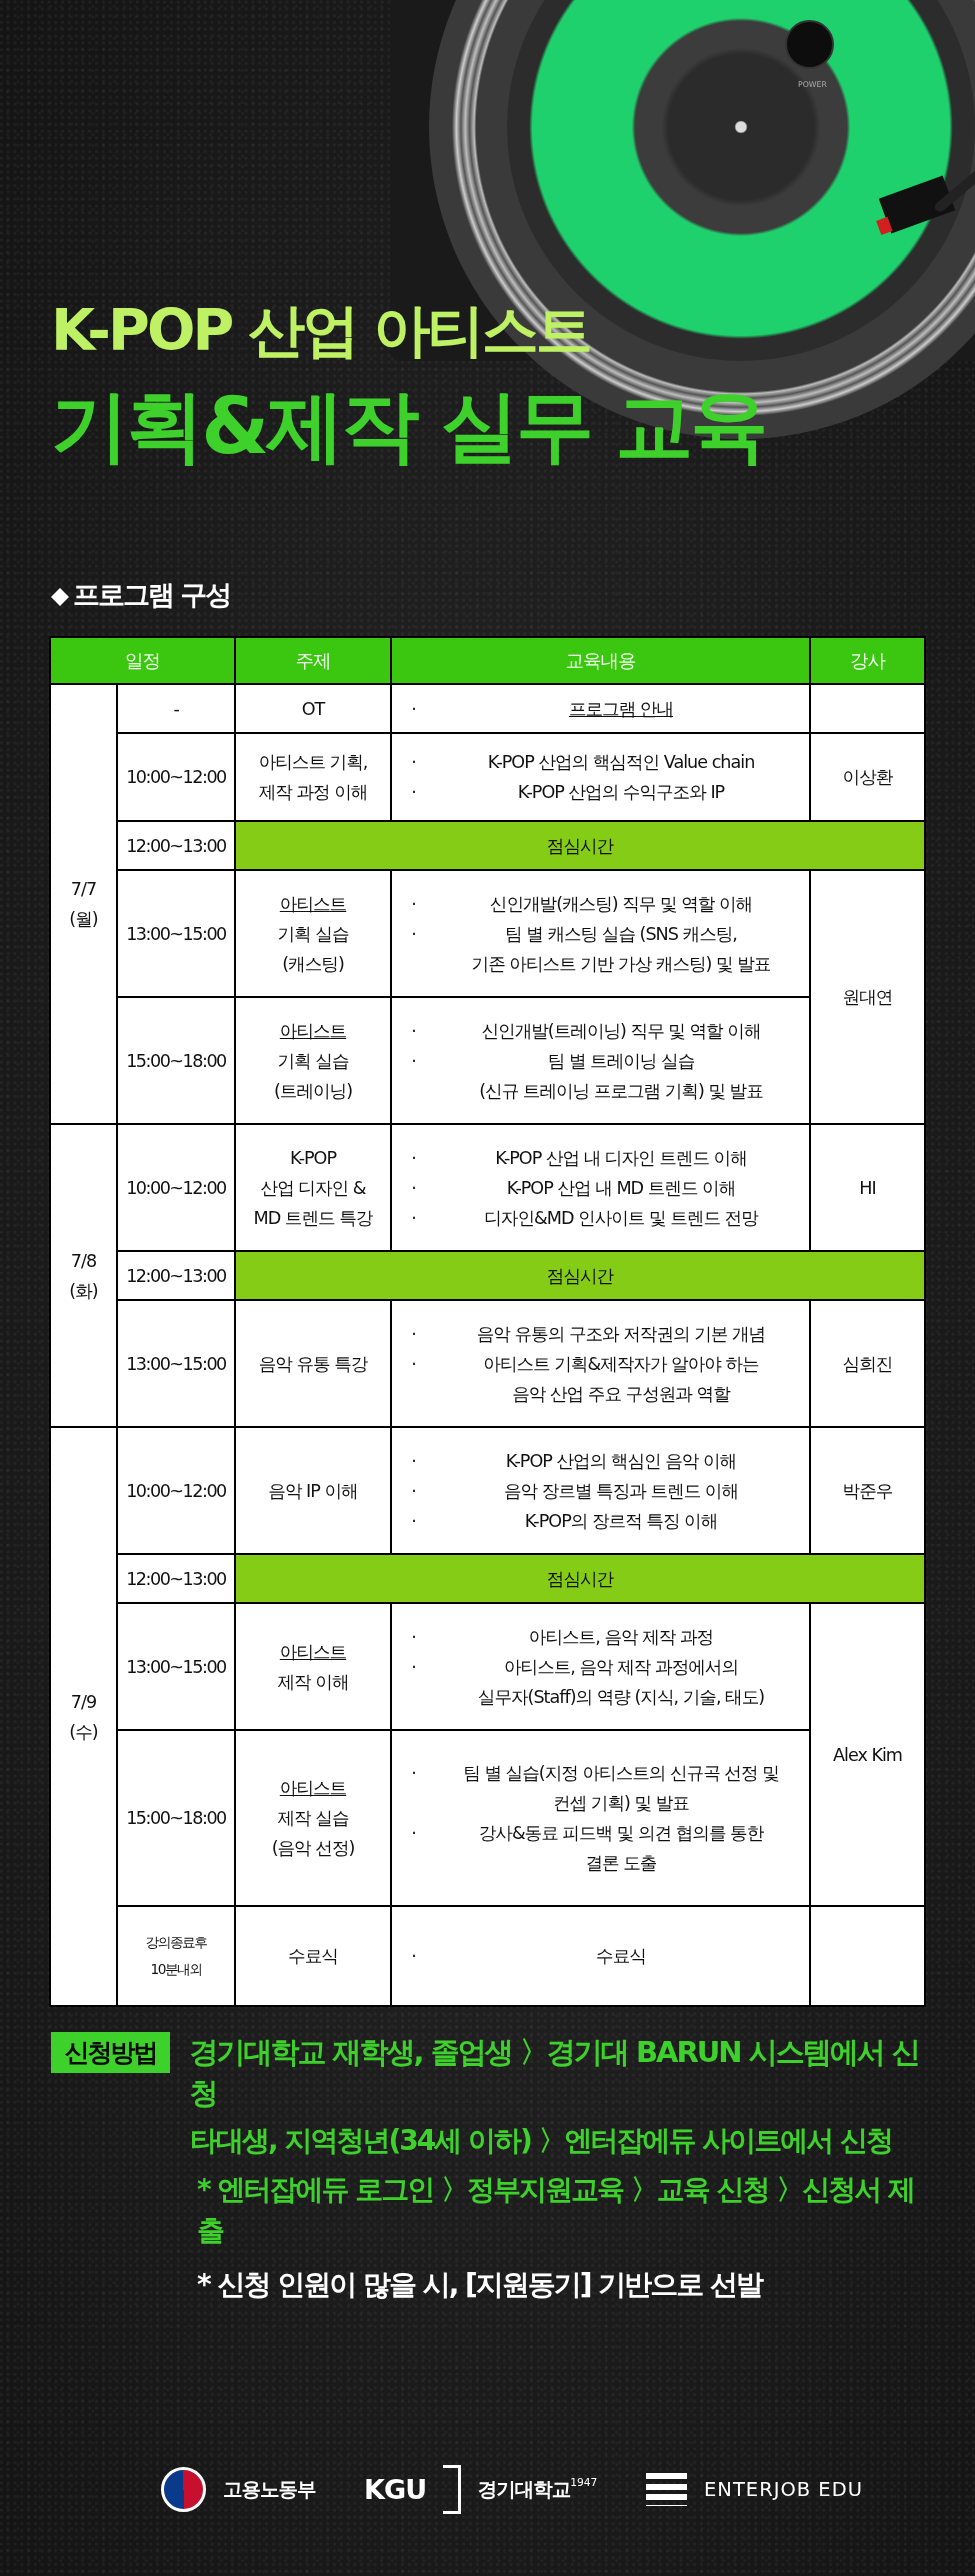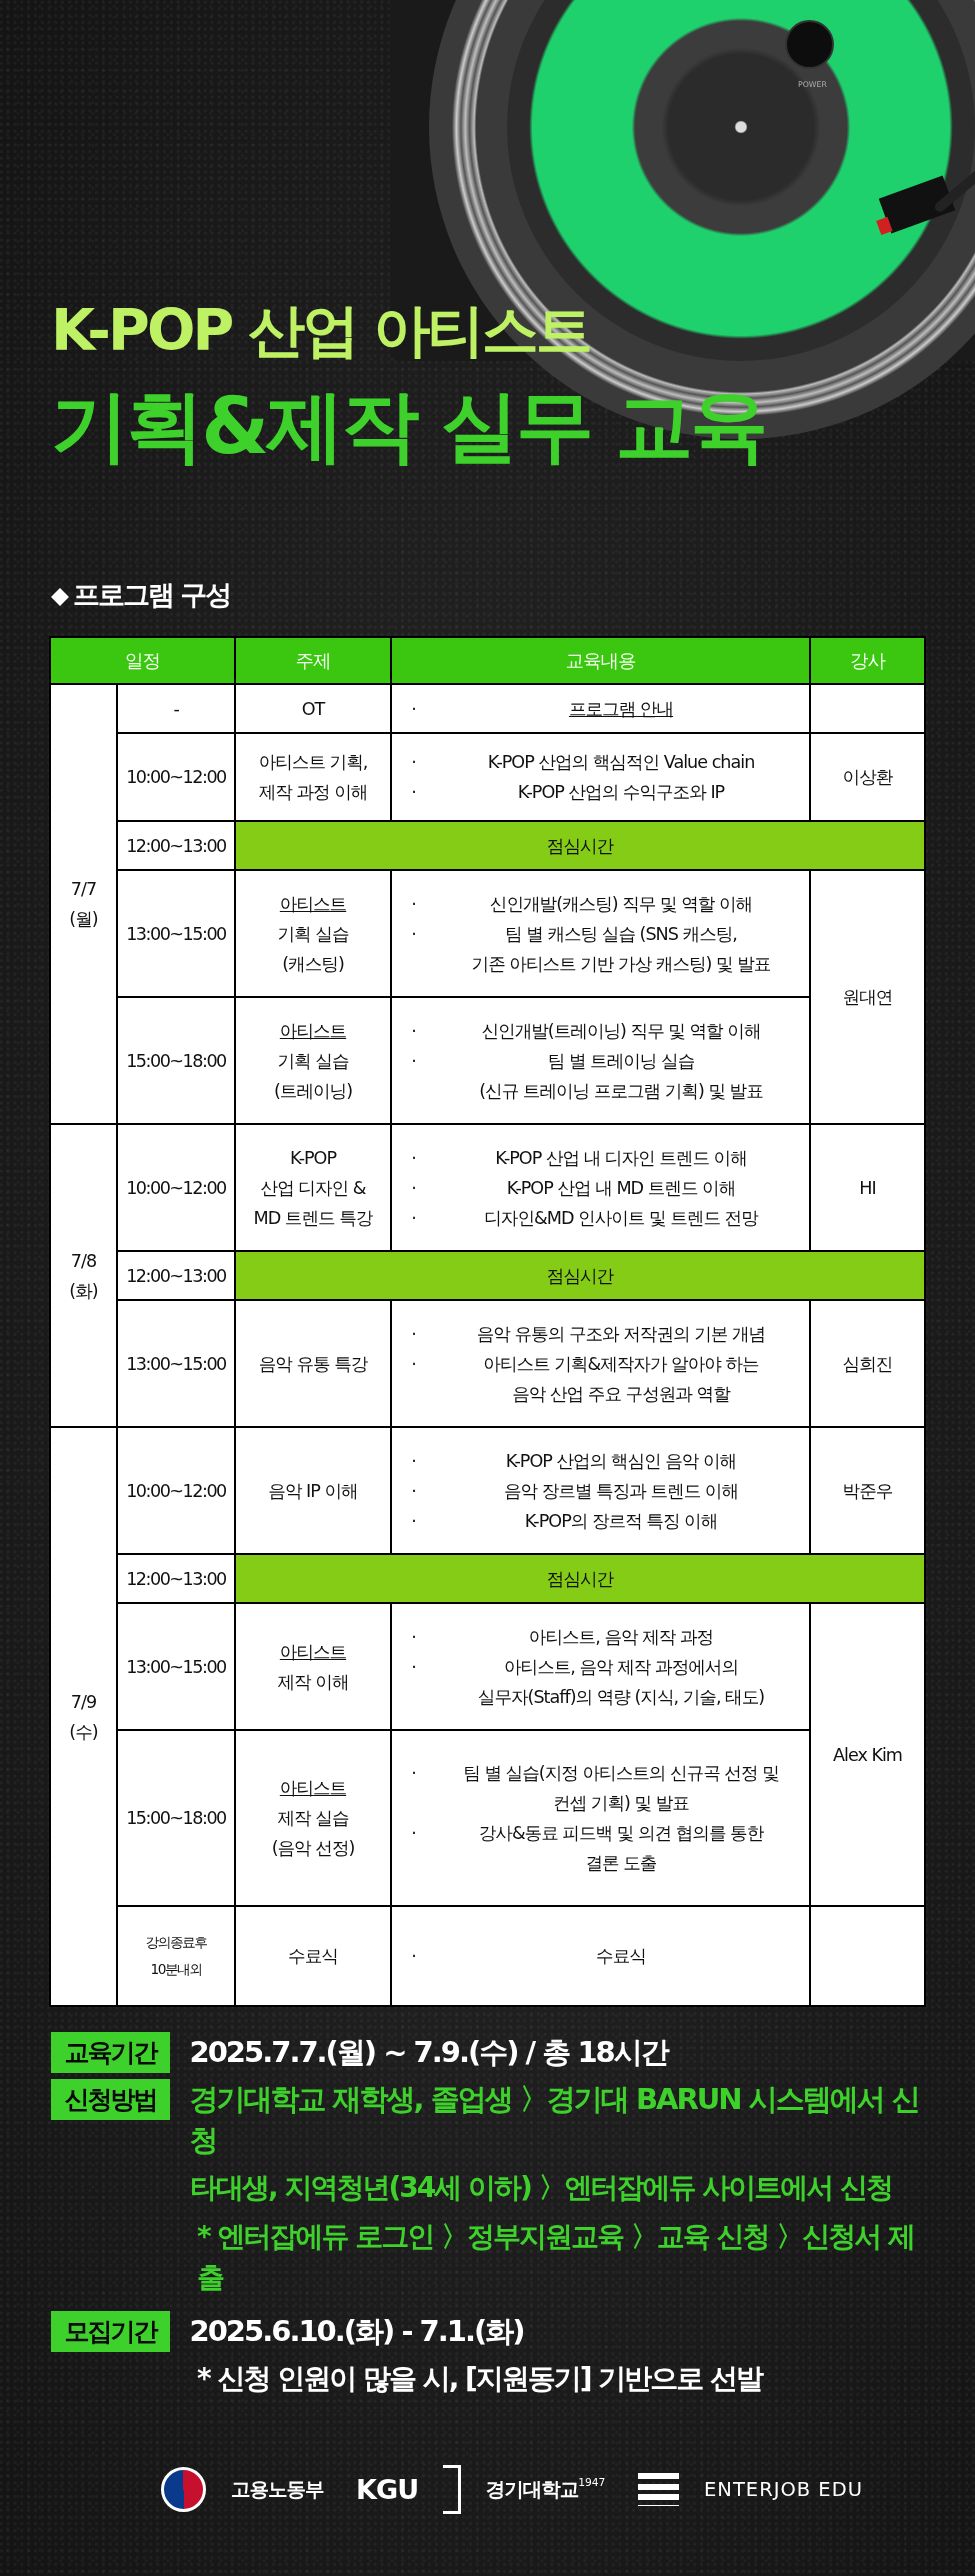--- a/index.html
+++ b/index.html
@@ -67,21 +67,21 @@
 
   .info { position: absolute; left: 51px; top: 2032px; width: 878px; }
   .info-row { display: flex; align-items: flex-start; margin-bottom: 5.9px; }
   .badge { background: #3ed12c; color: #0b0b0b; font-weight: bold; font-size: 25px; letter-spacing: -2px; height: 41px; line-height: 41px; padding: 0 7.8px; width: 119px; text-align:center; flex:none; }
   .info-text { margin-left: 19.5px; font-size: 29px; font-weight: bold; letter-spacing: -2px; line-height: 41px; }
   .white { color: #fff; }
   .green { color: #3ed12c; }
   .info-sub { margin-left: 139px; margin-top: 3.9px; margin-bottom: 7.8px; font-size: 28px; font-weight: bold; letter-spacing: -2px; line-height: 41px; }
 
   .logos { position: absolute; left: 161px; top: 2460px; width: 702px; height: 59px; display: flex; align-items: center; justify-content: space-between; }
-  .logo { display: flex; align-items: center; gap: 25px; color: #fff; }
+  .logo { display: flex; align-items: center; gap: 17px; color: #fff; }
   .moel-mark { width: 45px; height: 45px; border-radius: 50%; background: conic-gradient(#c6102e 0 50%, #0a3a8c 50% 100%); border: 3.9px solid #fff; }
   .logo-text-ko { font-size: 19.5px; font-weight: bold; letter-spacing: -1px; }
   .kgu-mark { font-size: 27px; font-weight: bold; letter-spacing: -1px; }
   .kgu-door { width: 17.6px; height: 49px; border: 3.9px solid #fff; border-left: none; }
   .kgu-name { display: flex; flex-direction: row; }
   .kgu-year { font-size: 10.7px; }
   .ej-mark { width: 41px; height: 33px; background: repeating-linear-gradient(#fff 0 5.9px, transparent 5.9px 10.7px); }
   .ej-text { font-size: 19.5px; letter-spacing: 1px; }
 </style>
 </head>
@@ -322,33 +322,25 @@
             <span class="txt">수료식</span>
           </div>
       </td>
       <td></td>
     </tr>
   </tbody>
 </table>
 
 <div class="info">
   <div class="info-row">
-    <span class="badge">교육기간</span>
-    <span class="info-text white">2025.7.7.(월) ~ 7.9.(수) / 총 18시간</span>
-  </div>
-  <div class="info-row">
     <span class="badge">신청방법</span>
     <span class="info-text green">경기대학교 재학생, 졸업생 〉경기대 BARUN 시스템에서 신청</span>
   </div>
   <div class="info-sub green">타대생, 지역청년(34세 이하) 〉엔터잡에듀 사이트에서 신청</div>
   <div class="info-sub green" style="margin-left:146px;margin-bottom:13.7px">* 엔터잡에듀 로그인 〉정부지원교육 〉교육 신청 〉신청서 제출</div>
-  <div class="info-row">
-    <span class="badge">모집기간</span>
-    <span class="info-text white">2025.6.10.(화) - 7.1.(화)</span>
-  </div>
   <div class="info-sub white" style="margin-left:146px">* 신청 인원이 많을 시, [지원동기] 기반으로 선발</div>
 </div>
 
 <div class="logos">
   <div class="logo">
     <span class="moel-mark"></span>
     <span class="logo-text-ko">고용노동부</span>
   </div>
   <div class="logo">
     <span class="kgu-mark">KGU</span>

